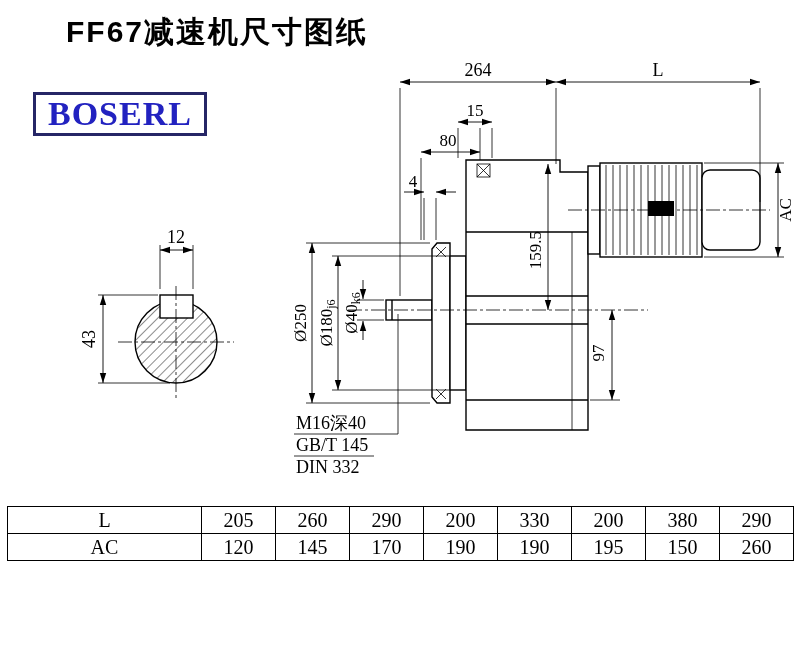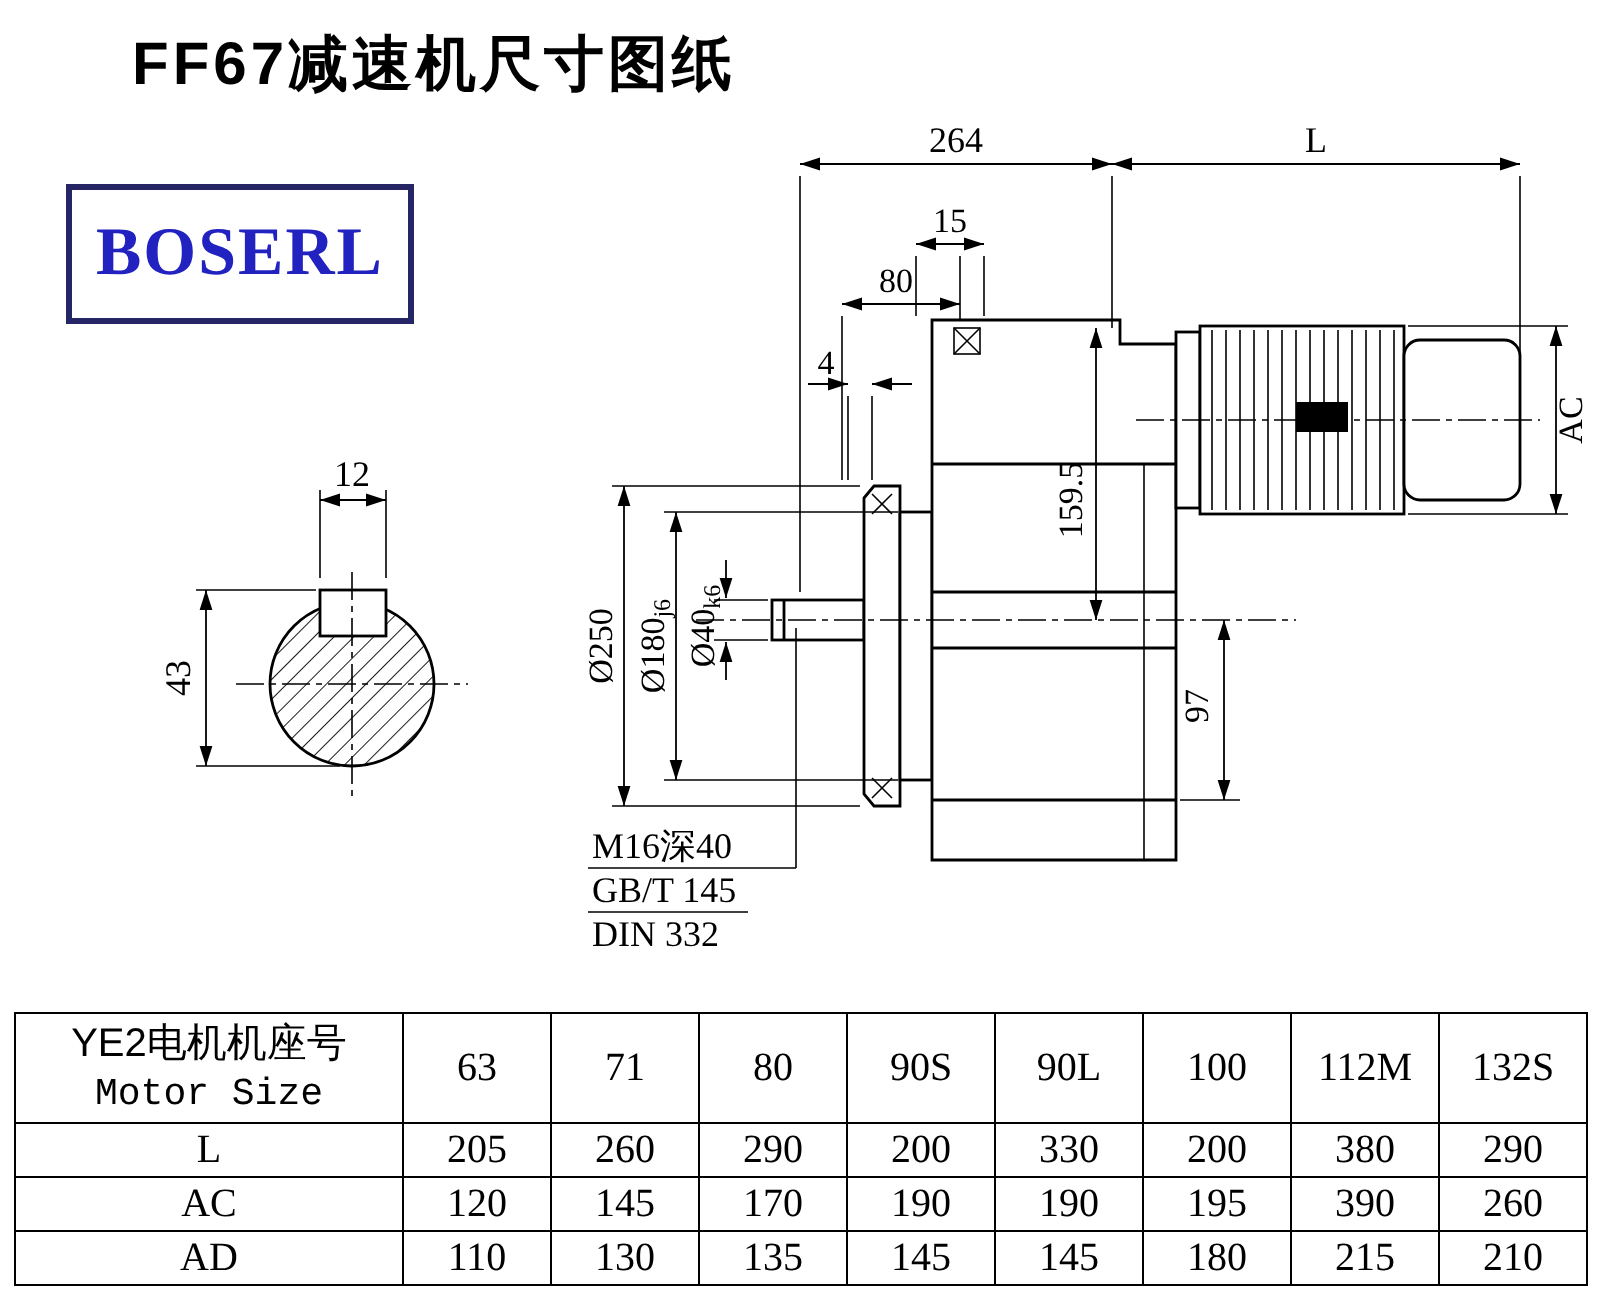--- a/index.html
+++ b/index.html
@@ -3,21 +3,21 @@
 <meta charset="utf-8">
 <style>
   html,body{margin:0;padding:0;background:#fff;}
   body{width:800px;height:646px;position:relative;overflow:hidden;
        font-family:"Liberation Sans",sans-serif;color:#000;}
 
   .page-title{position:absolute;left:48px;top:12px;font-size:30px;font-weight:bold;
               letter-spacing:2px;font-family:"Liberation Sans",sans-serif;margin-left:18px;}
 
   .brand-box{position:absolute;left:33px;top:92px;border:3px solid #262666;
-             padding:13px 12px;background:#fff;}
+             padding:0 12px;background:#fff;}
   .brand-box span{font-family:"Liberation Serif",serif;font-weight:bold;
                   font-size:34px;color:#2222c0;letter-spacing:1px;}
 
   svg{position:absolute;left:0;top:0;}
   .part{fill:#fff;stroke:#000;stroke-width:1.4;}
   .outline{fill:none;stroke:#000;stroke-width:1.4;}
   .thin{fill:none;stroke:#000;stroke-width:0.8;}
   .dim{fill:none;stroke:#000;stroke-width:0.9;}
   .cl{fill:none;stroke:#000;stroke-width:0.8;stroke-dasharray:14 3 3 3;}
   .dtext{font-family:"Liberation Serif",serif;font-size:17px;fill:#000;}
@@ -189,61 +189,36 @@
     <col style="width:74px">
       <col style="width:74px">
       <col style="width:74px">
       <col style="width:74px">
     <col style="width:74px">
       <col style="width:74px">
       <col style="width:74px">
       <col style="width:74px">
   </colgroup>
   <tbody>
-      <tr class="hdr">
-    <td class="motorcell">
-      <div class="cn">YE2电机机座号</div>
-      <div class="en">Motor Size</div>
-    </td>
-    <td>63</td>
-    <td>71</td>
-    <td>80</td>
-    <td>90S</td>
-    <td>90L</td>
-    <td>100</td>
-    <td>112M</td>
-    <td>132S</td>
-  </tr>
   <tr class="datarow">
     <td>L</td>
     <td>205</td>
     <td>260</td>
     <td>290</td>
     <td>200</td>
     <td>330</td>
     <td>200</td>
     <td>380</td>
     <td>290</td>
   </tr>
   <tr class="datarow">
     <td>AC</td>
     <td>120</td>
     <td>145</td>
     <td>170</td>
     <td>190</td>
     <td>190</td>
     <td>195</td>
-    <td>390</td>
+    <td>150</td>
     <td>260</td>
-  </tr>
-  <tr class="datarow">
-    <td>AD</td>
-    <td>110</td>
-    <td>130</td>
-    <td>135</td>
-    <td>145</td>
-    <td>145</td>
-    <td>180</td>
-    <td>215</td>
-    <td>210</td>
   </tr>
 </tbody>
   </table>
 
 </body></html>

